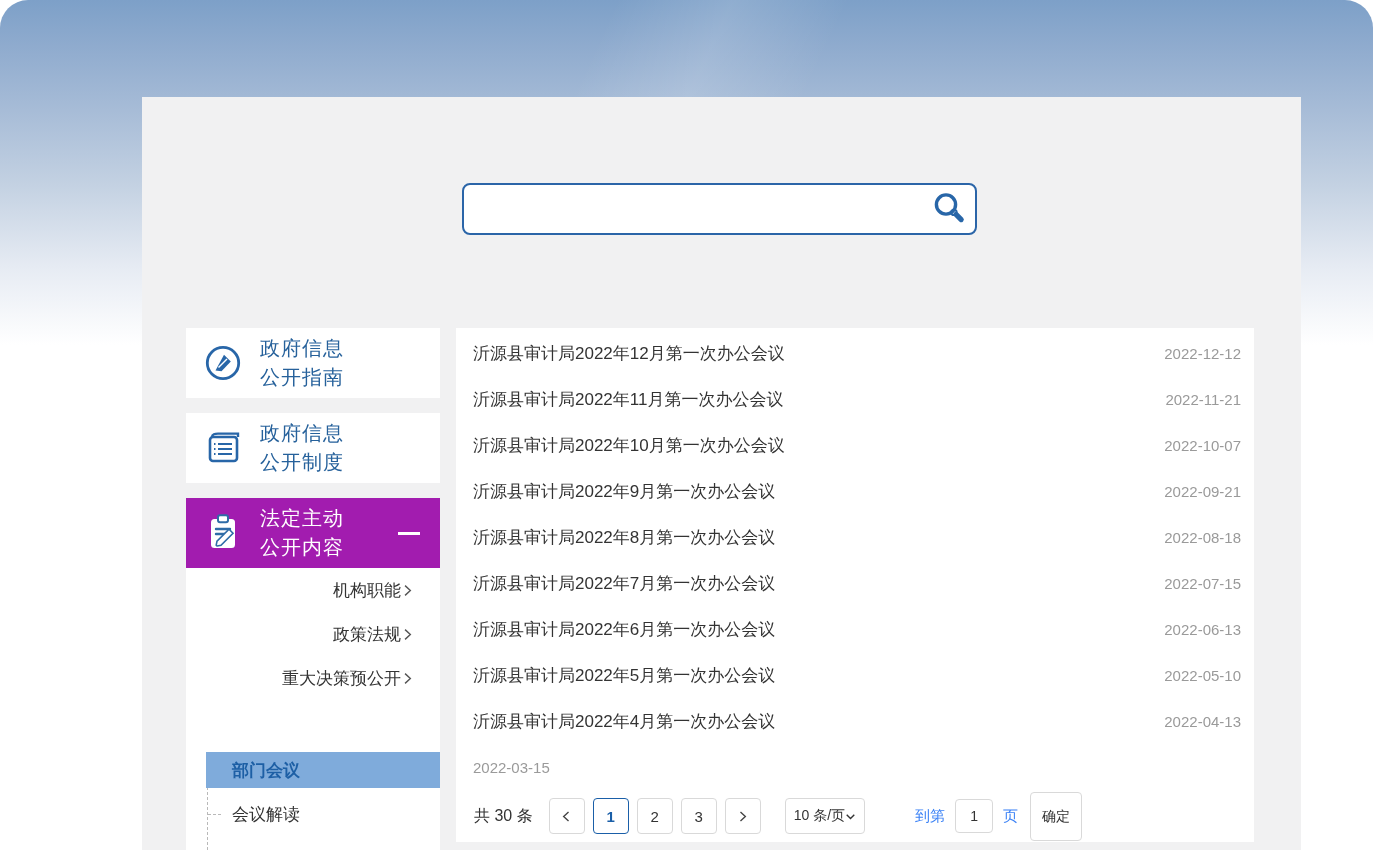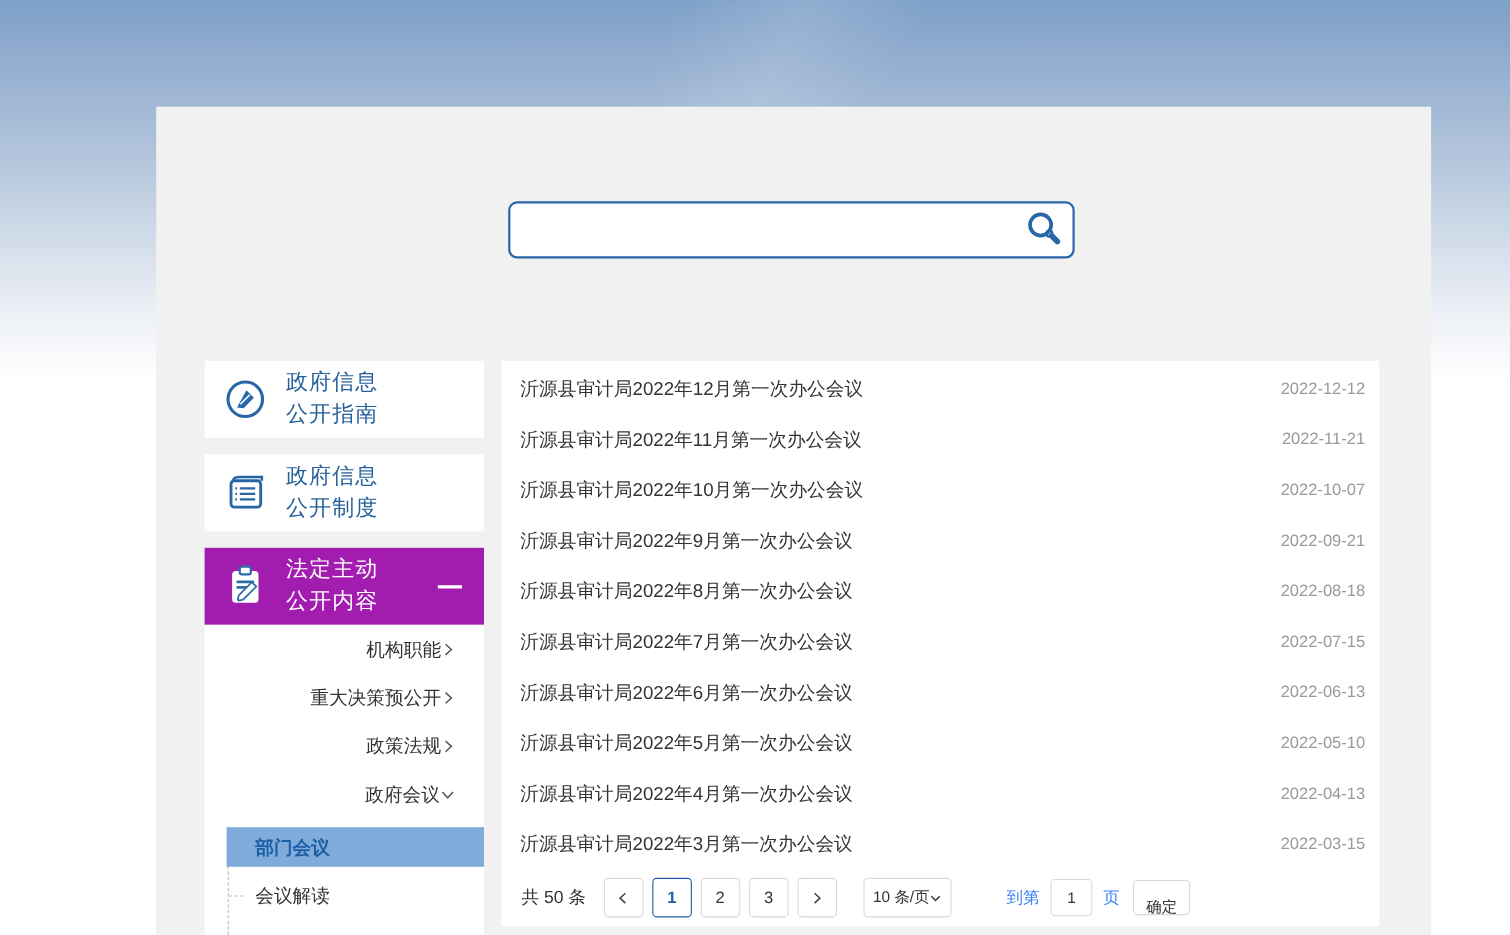--- a/index.html
+++ b/index.html
@@ -1,18 +1,18 @@
 <!DOCTYPE html>
 <html><head>
 <meta charset="utf-8">
 <style>
   * { margin:0; padding:0; box-sizing:border-box; }
   html,body { width:1373px; height:850px; overflow:hidden; background:#fff;
               font-family:"Liberation Sans","DejaVu Sans",sans-serif; }
-  .page { position:relative; width:1373px; height:850px; overflow:hidden; }
+  .page { position:relative; width:1373px; height:850px; overflow:hidden;border-radius:28px; }
 
   
   .sky { position:absolute; left:0; top:0; width:1373px; height:460px;
          background:linear-gradient(to bottom,#7da0c8 0%,#8fabce 10%,#a7bcd7 24%,#c3d1e2 40%,#e6ebf3 58%,#ffffff 75%); }
   .sky-streak { position:absolute; left:0; top:0; width:1373px; height:200px;
          background:linear-gradient(115deg, rgba(255,255,255,0) 42%, rgba(255,255,255,0.14) 50%, rgba(255,255,255,0) 58%); }
 
   
   .canvas { position:absolute; left:142px; top:97px; width:1159px; height:753px; background:#f1f1f2; }
 
@@ -66,21 +66,21 @@
             font-size:15px; color:#333; margin-right:8px; cursor:pointer; }
   .pg-btn.current { border-color:#1a5fa8; color:#1a5fa8; font-weight:bold; }
   .pg-select { height:36px; min-width:72px; border:1px solid #d9d9d9; border-radius:4px; background:#fff;
                display:flex; align-items:center; justify-content:center; gap:0;
                font-size:14px; color:#333; margin-left:16px; padding:12px 8px; cursor:pointer; }
   .goto { display:flex; align-items:center; margin-left:50px; }
   .goto .lbl { font-size:15px; color:#3b82f6; }
   .goto-input { width:38px; height:34px; border:1px solid #d9d9d9; border-radius:4px;
                 text-align:center; font-size:14px; color:#333; margin:0 10px; outline:none;
                 font-family:"Liberation Sans","DejaVu Sans",sans-serif; }
-  .confirm-btn { height:32px; border:1px solid #d9d9d9; border-radius:4px; background:#fff;
+  .confirm-btn { height:49px; border:1px solid #d9d9d9; border-radius:4px; background:#fff;
                  font-size:14px; color:#333; padding:15px 11px; margin-left:12px; cursor:pointer;
                  font-family:"Liberation Sans","DejaVu Sans",sans-serif; }
 </style>
 </head>
 <body>
 
 <div class="page">
 
   <div class="sky">
     <div class="sky-streak"></div>
@@ -149,43 +149,35 @@
   <div class="menu-panel">
     <div class="menu-item">
       <span>机构职能</span>
       <span style="display:flex;">
         <svg width="13" height="13" viewBox="0 0 16 16">
             <path d="M5 2 L11.5 8 L5 14" fill="none" stroke="#555" stroke-width="1.7"></path>
           </svg>
       </span>
     </div>
     <div class="menu-item">
-      <span>重大决策预公开</span>
+      <span>政策法规</span>
       <span style="display:flex;">
         <svg width="13" height="13" viewBox="0 0 16 16">
             <path d="M5 2 L11.5 8 L5 14" fill="none" stroke="#555" stroke-width="1.7"></path>
           </svg>
       </span>
     </div>
     <div class="menu-item">
-      <span>政策法规</span>
+      <span>重大决策预公开</span>
       <span style="display:flex;">
         <svg width="13" height="13" viewBox="0 0 16 16">
             <path d="M5 2 L11.5 8 L5 14" fill="none" stroke="#555" stroke-width="1.7"></path>
           </svg>
       </span>
     </div>
-    <div class="menu-item">
-      <span>政府会议</span>
-      <span style="display:flex;">
-        <svg width="14" height="13" viewBox="0 0 16 16">
-            <path d="M2 5 L8 11.5 L14 5" fill="none" stroke="#555" stroke-width="1.7"></path>
-          </svg>
-      </span>
-    </div>
 
     <div class="tree-v"></div>
     <div class="tree-h"></div>
 
     <div class="submenu-active">
       <span>部门会议</span>
     </div>
     <div class="submenu-item">
       <span>会议解读</span>
     </div>
@@ -222,26 +214,25 @@
     </div>
     <div class="row">
       <span class="title">沂源县审计局2022年5月第一次办公会议</span>
       <span class="date">2022-05-10</span>
     </div>
     <div class="row">
       <span class="title">沂源县审计局2022年4月第一次办公会议</span>
       <span class="date">2022-04-13</span>
     </div>
     <div class="row">
-      <span class="title">沂源县审计局2022年3月第一次办公会议</span>
       <span class="date">2022-03-15</span>
     </div>
 
     <div class="footer">
-      <span class="total">共 50 条</span>
+      <span class="total">共 30 条</span>
       <button class="pg-btn">
         <span style="display:flex;">
           <svg width="13" height="13" viewBox="0 0 16 16">
               <path d="M10.5 2.5 L4.5 8 L10.5 13.5" fill="none" stroke="#444" stroke-width="1.7"></path>
             </svg>
         </span>
       </button>
       <button class="pg-btn current">1</button>
       <button class="pg-btn">2</button>
       <button class="pg-btn">3</button>

